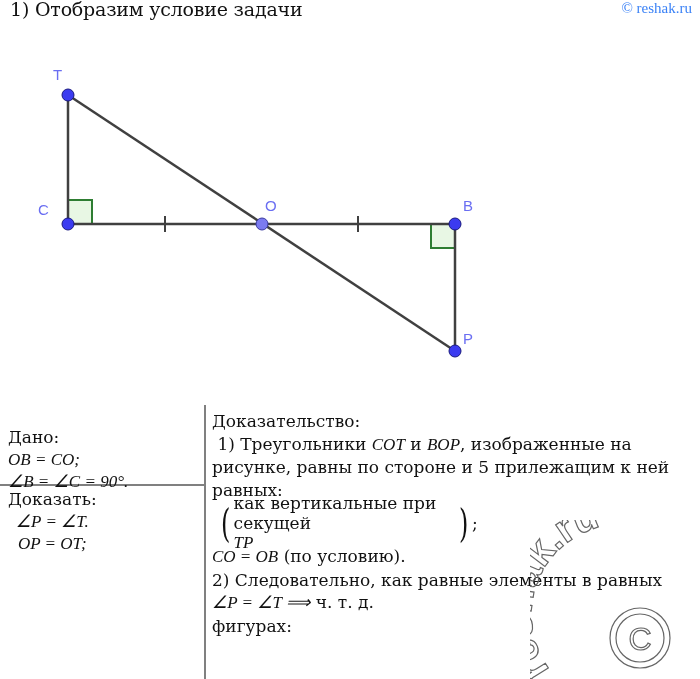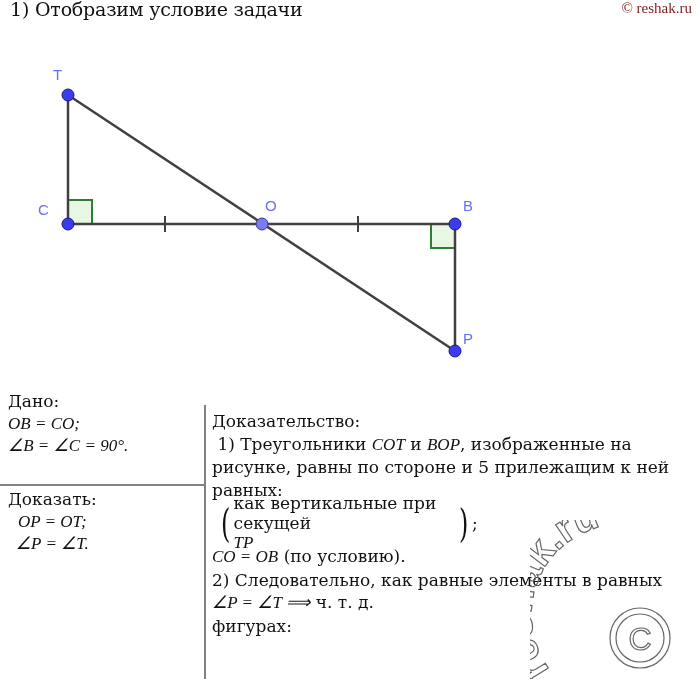--- a/index.html
+++ b/index.html
@@ -22,41 +22,41 @@
       font-size: 19px;
       font-family: "DejaVu Serif", serif;
       letter-spacing: -0.2px;
     }
     .copyright {
       position: absolute;
       right: 8px;
       top: 0px;
       font-size: 15px;
       font-family: "Liberation Serif", serif;
-      color: #7f1d1d;
+      color: #3b82f6;
     }
     .figure {
       position: absolute;
       left: 0;
       top: 0;
       width: 700px;
       height: 400px;
     }
     .pt-label {
       font-family: "Liberation Sans", sans-serif;
       font-size: 15px;
       fill: #6a6ef2;
     }
     .text-block {
       position: absolute;
       font-size: 17px;
       line-height: 22.5px;
       white-space: nowrap;
     }
-    .given { left: 8px; top: 390px; }
+    .given { left: 8px; top: 426px; }
     .prove { left: 8px; top: 488px; text-align: center; }
     .proof { left: 212px; top: 410px; }
     .math { font-style: italic; font-family: Liberation Serif, serif; }
     .divider-v {
       position: absolute;
       left: 204px;
       top: 405px;
       width: 2px;
       height: 274px;
       background: #808080;
@@ -133,22 +133,22 @@
 <div class="divider-h"></div>
 
 <div class="text-block given">
   <div>Дано:</div>
   <div class="math">OB = CO;</div>
   <div class="math">∠B = ∠C = 90°.</div>
 </div>
 
 <div class="text-block prove">
   <div>Доказать:</div>
+  <div class="math">∠P = ∠T.</div>
   <div class="math">OP = OT;</div>
-  <div class="math">∠P = ∠T.</div>
 </div>
 
 <div class="text-block proof">
   <div>Доказательство:</div>
   <div>
     <span style="white-space:pre"> 1) Треугольники </span><span class="math">COT</span><span style="white-space:pre"> и </span><span class="math">BOP</span><span>, изображенные на</span>
   </div>
   <div>рисунке, равны по стороне и 5 прилежащим к ней</div>
   <div>равных:</div>
   <div class="row-tall">

